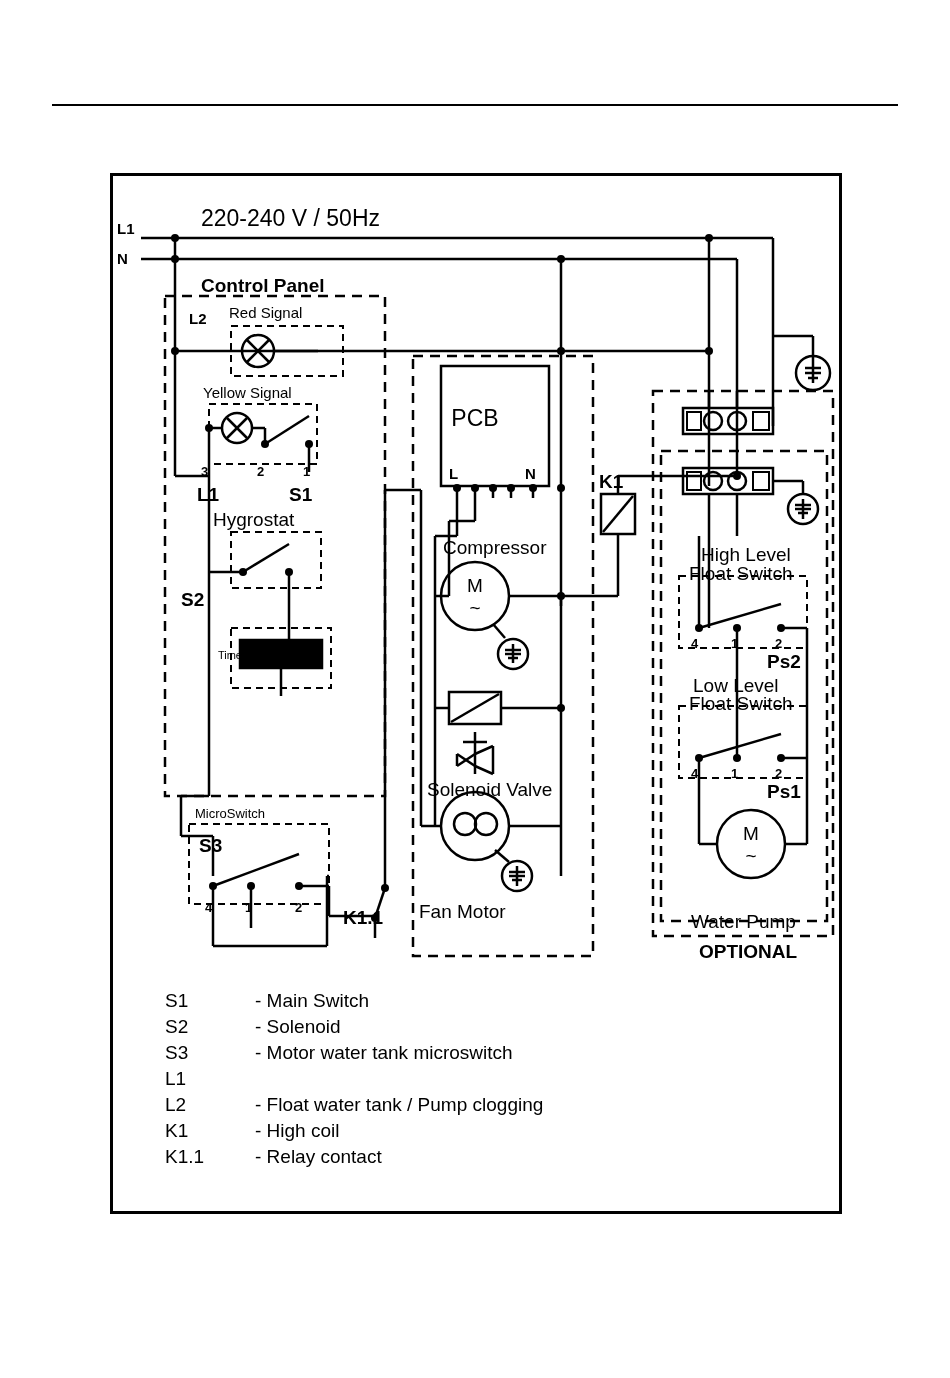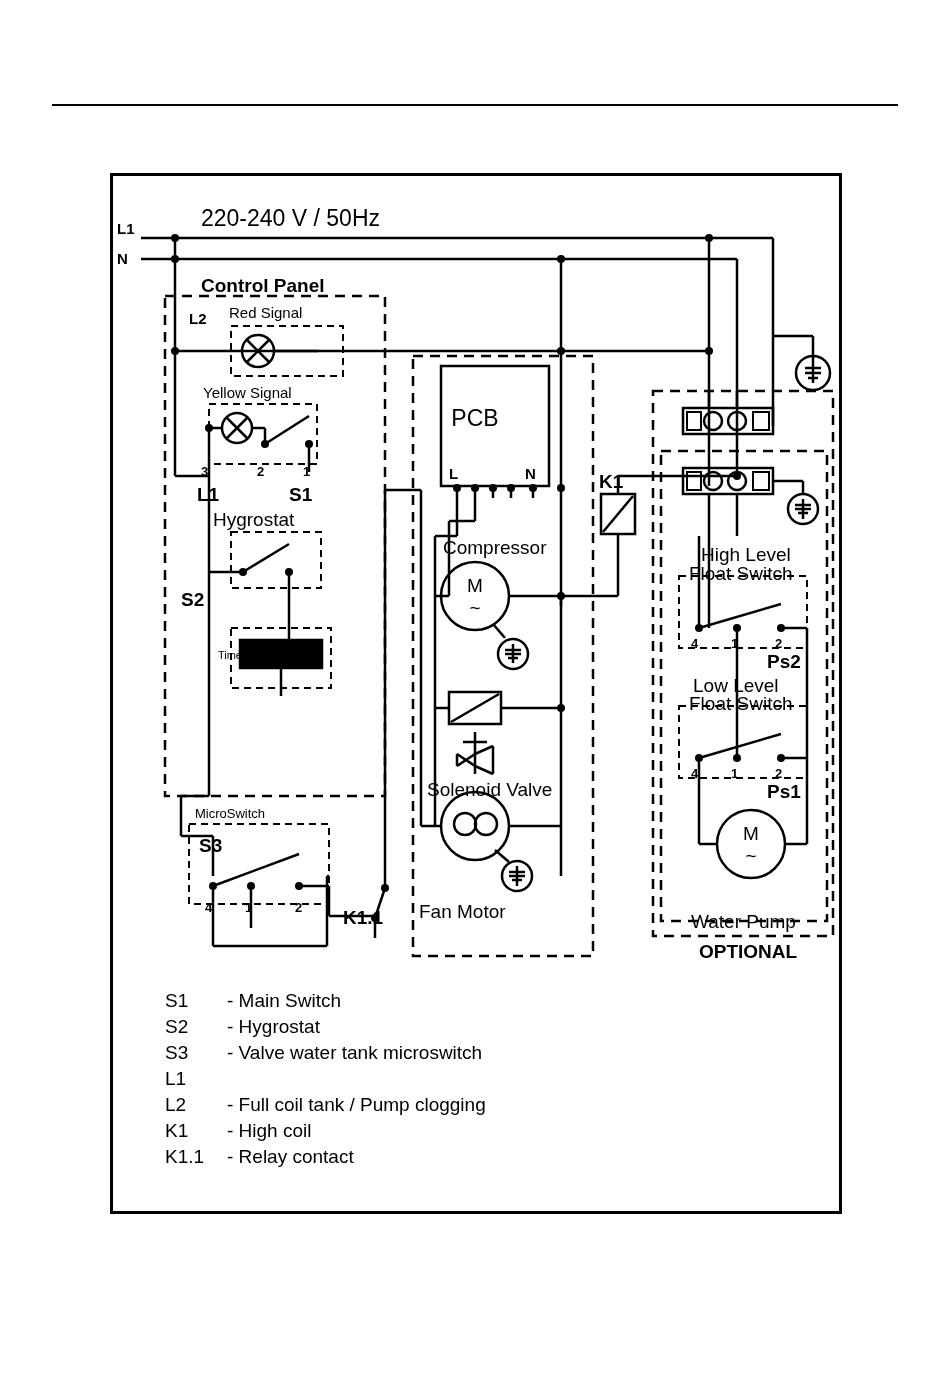--- a/index.html
+++ b/index.html
@@ -65,21 +65,21 @@
     align-items: baseline;
     font-size: 19px;
     line-height: 25px;
     margin-bottom: 1px;
     white-space: pre;
   }
   .legend-key {
     width: 62px;
     flex: 0 0 62px;
   }
-  .legend-val { flex: 1 1 auto; }
+  .legend-val { flex: 1 1 auto; margin-left: 28px; }
 </style>
 </head>
 <body>
 
 <div class="page">
 
   <div class="top-rule"></div>
 
   <div class="diagram-frame">
     <svg class="schematic" viewBox="0 0 726 1035">
@@ -395,32 +395,32 @@
     </svg>
   </div>
 
   <div class="legend">
     <div class="legend-row">
       <span class="legend-key">S1</span>
       <span class="legend-val">- Main Switch</span>
     </div>
     <div class="legend-row">
       <span class="legend-key">S2</span>
-      <span class="legend-val">- Hygrostat</span>
+      <span class="legend-val">- Solenoid</span>
     </div>
     <div class="legend-row">
       <span class="legend-key">S3</span>
-      <span class="legend-val">- Valve water tank microswitch</span>
+      <span class="legend-val">- Motor water tank microswitch</span>
     </div>
     <div class="legend-row">
       <span class="legend-key">L1</span>
     </div>
     <div class="legend-row">
       <span class="legend-key">L2</span>
-      <span class="legend-val">- Full coil tank / Pump clogging</span>
+      <span class="legend-val">- Float water tank / Pump clogging</span>
     </div>
     <div class="legend-row">
       <span class="legend-key">K1</span>
       <span class="legend-val">- High coil</span>
     </div>
     <div class="legend-row">
       <span class="legend-key">K1.1</span>
       <span class="legend-val">- Relay contact</span>
     </div>
   </div>

